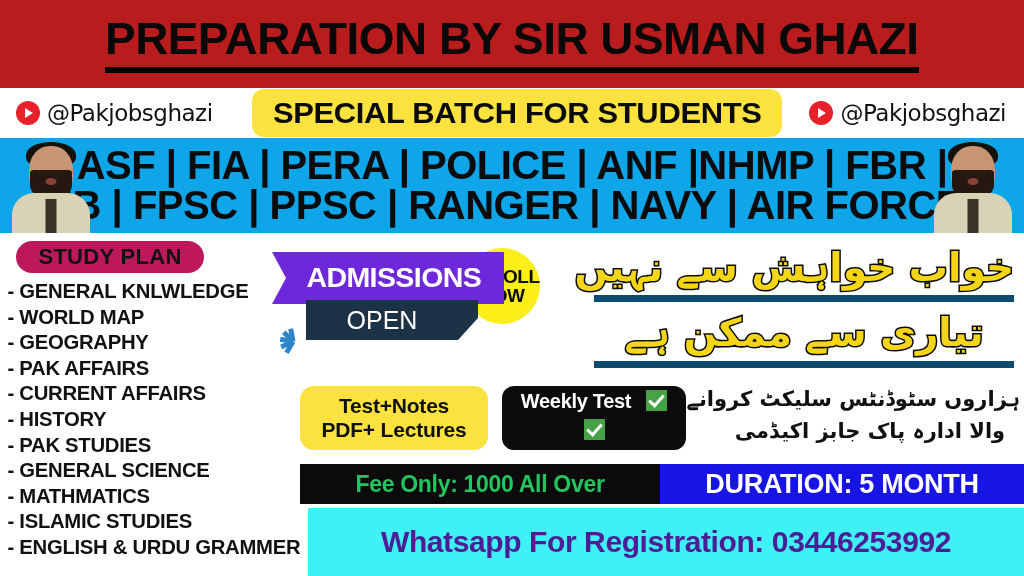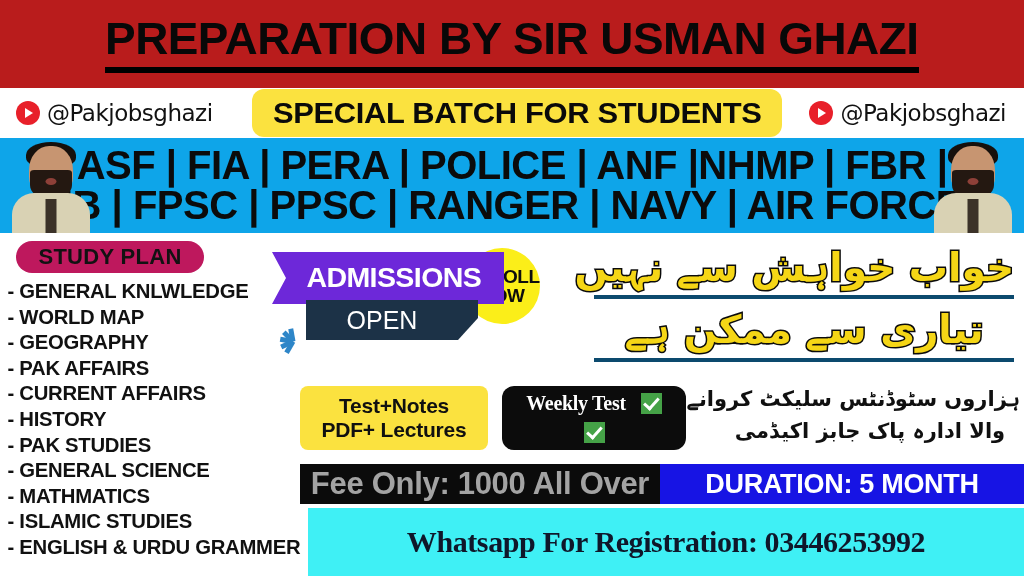--- a/index.html
+++ b/index.html
@@ -295,21 +295,21 @@
     transform-origin:0 50%;
     display:block;
   }
 
   
   .testnotes {
     position:absolute;
     left:300px; top:386px;
     width:188px; height:64px;
     background:#FBE23F;
-    border-radius:8px;
+    border-radius:14px;
     display:flex;
     flex-direction:column;
     align-items:center;
     justify-content:center;
     line-height:1.12;
   }
   .testnotes span {
     font-size:21px;
     font-weight:bold;
     color:#101010;
@@ -324,24 +324,22 @@
     background:#0C0C0C;
     border-radius:12px;
     display:flex;
     flex-direction:column;
     align-items:center;
     justify-content:center;
     gap:2px;
   }
   .testbox .row {
     display:flex;
-    align-items:center;
     gap:15px;
     height:27px;
-    font-family:Liberation Serif, serif;
   }
   .testbox .row span {
     font-size:20px;
     font-weight:bold;
     color:#ffffff;
     letter-spacing:-0.3px;
   }
   .check {
     width:21px;height:21px;
     background:#45A247;
@@ -369,21 +367,21 @@
   }
   .urdu-quote .line {
     font-family:"DejaVu Sans", sans-serif;
     font-size:39px;
     font-weight:bold;
     color:#F5D616;
     -webkit-text-stroke:3px #0b0b0b;
     paint-order:stroke fill;
     line-height:1.32;
     white-space:nowrap;
-    border-bottom:4px solid #0c4a6e;
+    border-bottom:7px solid #0c4a6e;
     padding-bottom:2px;
     margin-bottom:5px;
   }
   .urdu-small {
     position:absolute;
     right:4px; top:384px;
     width:300px;
     text-align:center;
     direction:rtl;
   }
@@ -400,23 +398,23 @@
   .fee-bar {
     position:absolute;
     left:300px; top:464px;
     width:360px; height:40px;
     background:#0B0B0B;
     display:flex;
     align-items:center;
     justify-content:center;
   }
   .fee-bar span {
-    font-size:31px;
-    font-weight:bold;
-    color:#a3a3a3;
+    font-size:23px;
+    font-weight:bold;
+    color:#22c55e;
     letter-spacing:-0.3px;
     white-space:nowrap;
   }
   .duration-bar {
     position:absolute;
     left:660px; top:464px;
     width:364px; height:40px;
     background:#1714E4;
     display:flex;
     align-items:center;
@@ -436,24 +434,23 @@
     left:308px; top:508px;
     width:716px; height:68px;
     background:#3FF0F5;
     display:flex;
     align-items:center;
     justify-content:center;
   }
   .whatsapp-bar span {
     font-size:30px;
     font-weight:bold;
-    color:#0f172a;
+    color:#4c1d95;
     letter-spacing:-0.4px;
     white-space:nowrap;
-    font-family:Liberation Serif, serif;
   }
 </style>
 </head>
 <body>
 
 <div id="poster">
 
   <div class="header-band">
     <div class="header-title">PREPARATION BY SIR USMAN GHAZI</div>
   </div>

